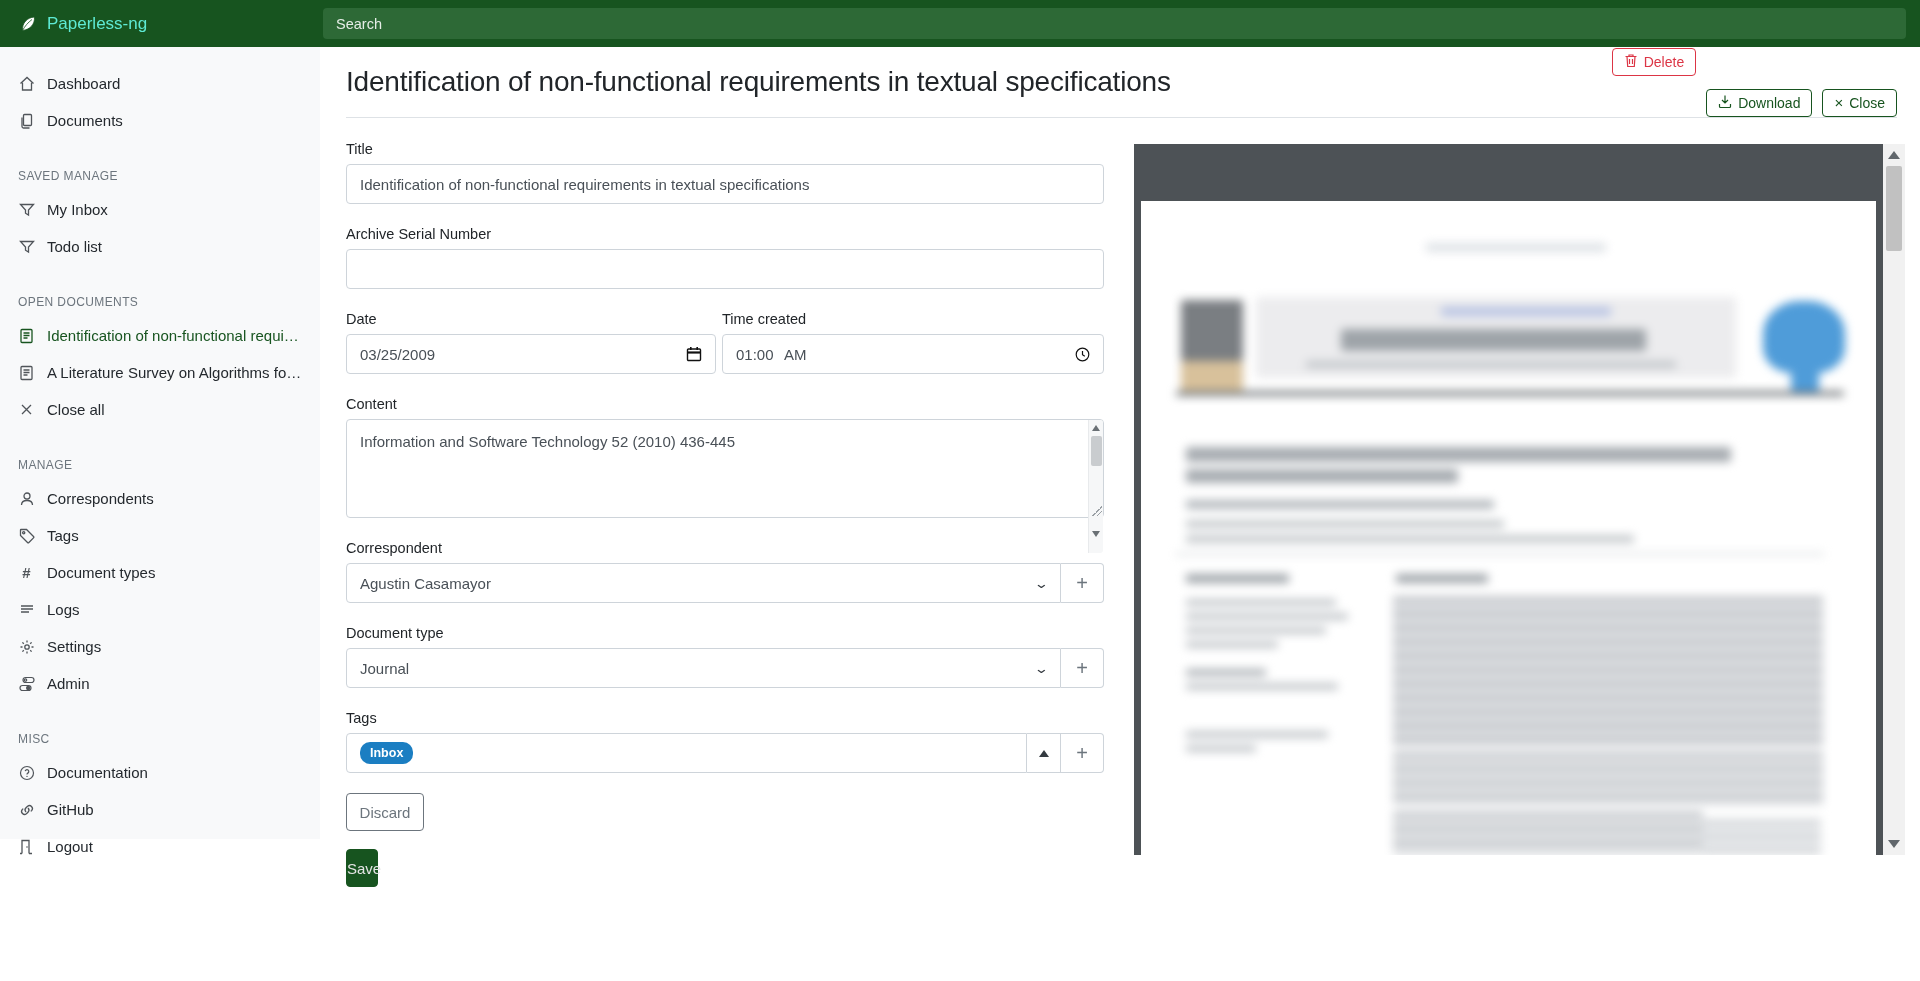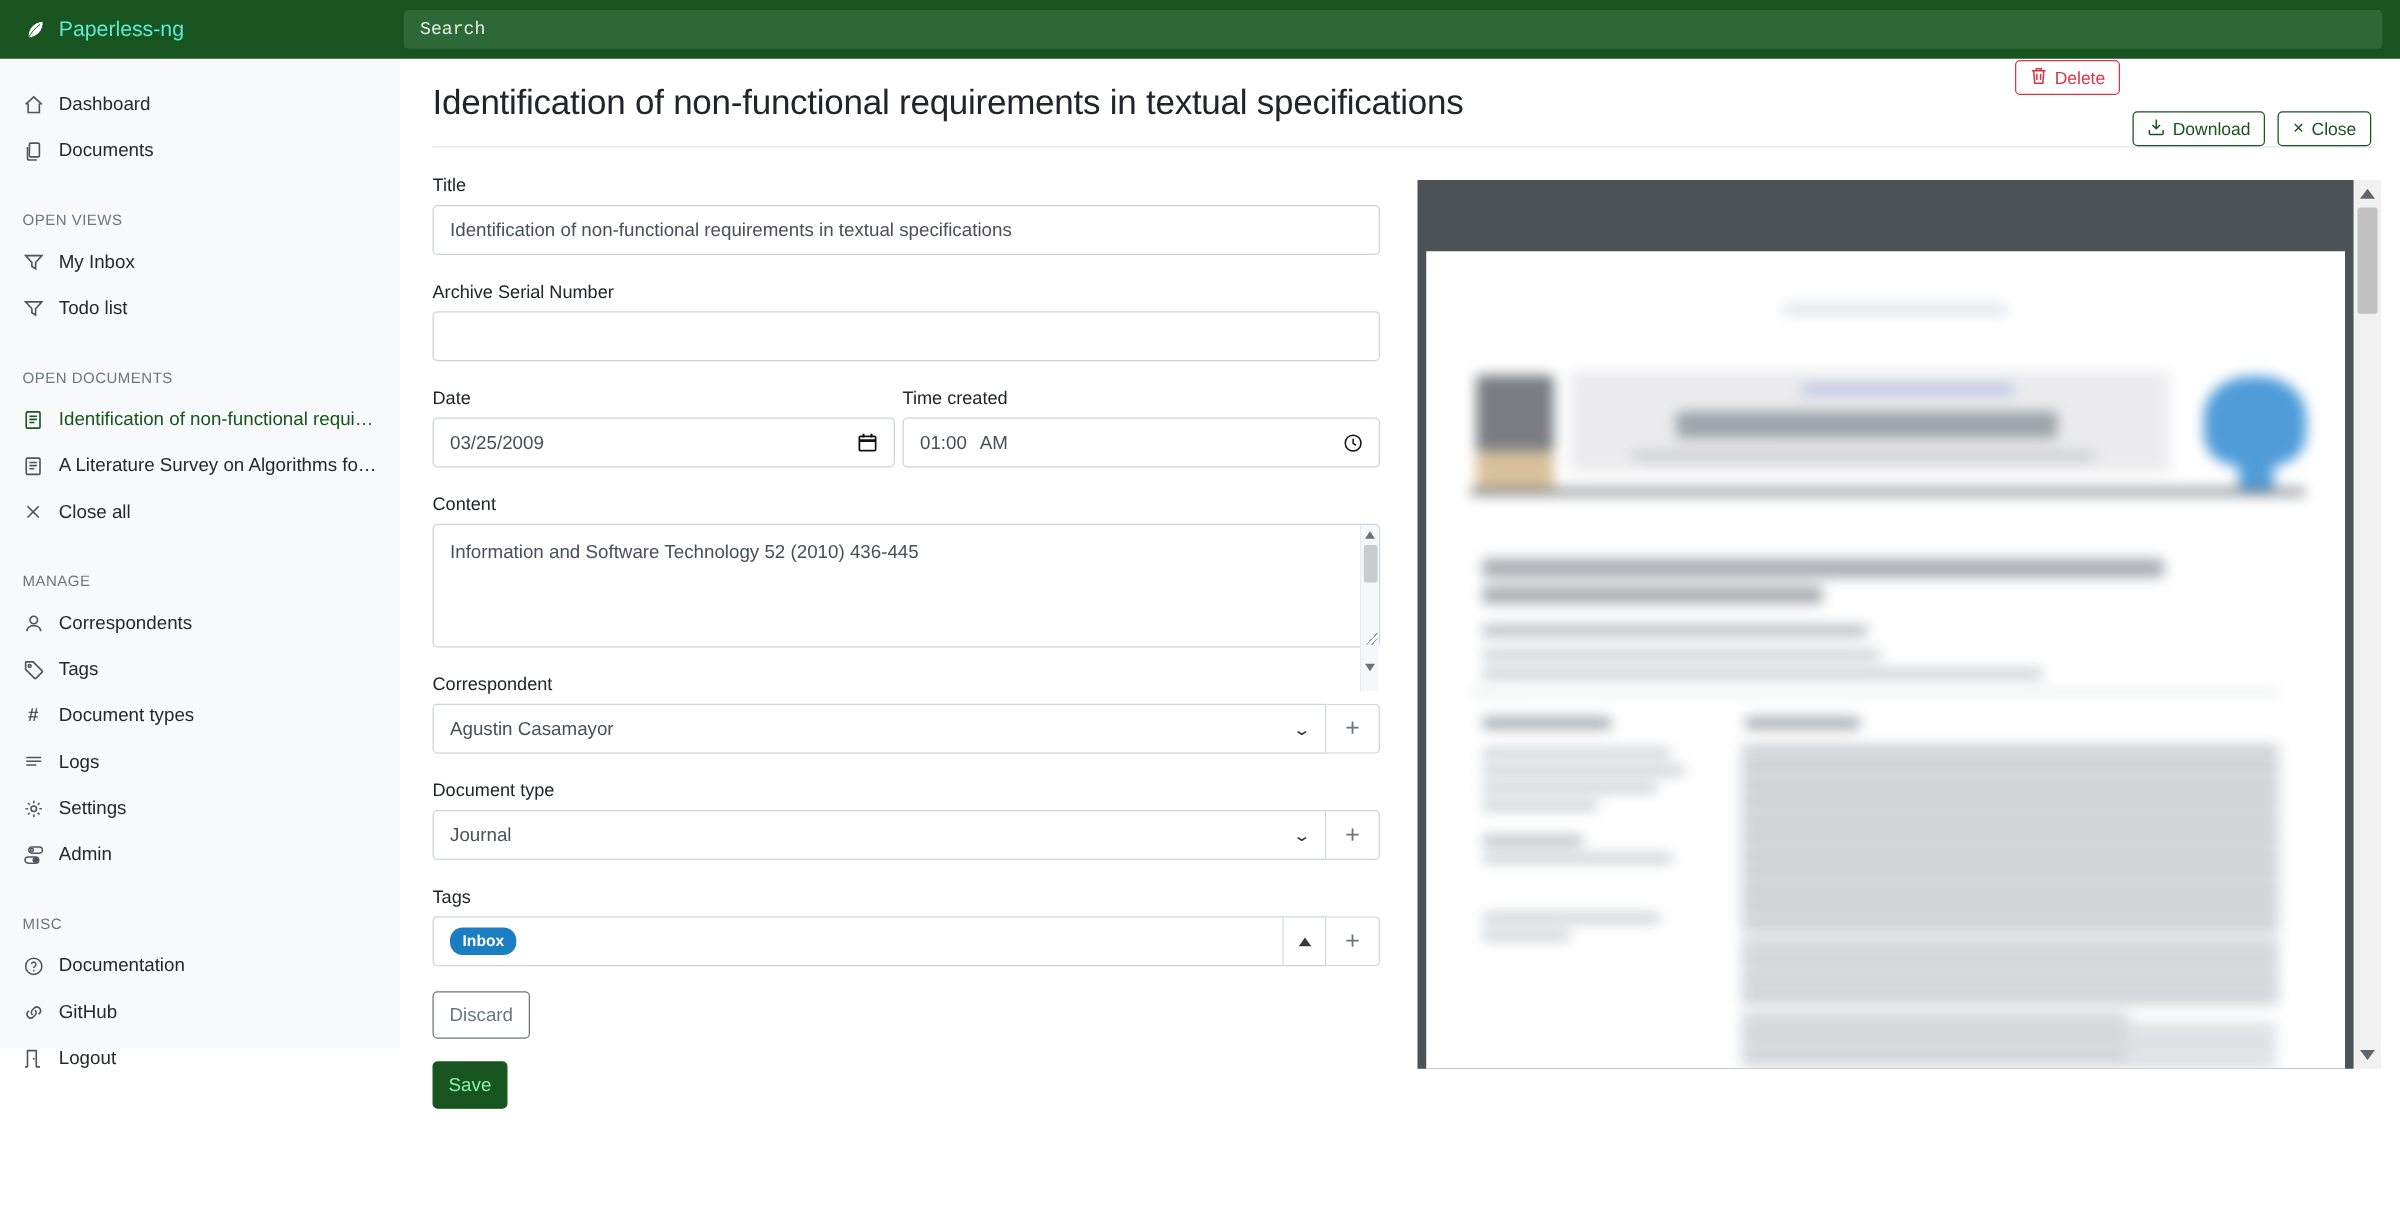--- a/index.html
+++ b/index.html
@@ -4,21 +4,21 @@
 <style>
   * { margin:0; padding:0; box-sizing:border-box; }
   html,body { width:1920px; height:981px; background:#fff; font-family:"Liberation Sans",sans-serif; }
   #app { position:relative; width:1920px; height:981px; overflow:hidden; background:#fff; }
 
   
   .navbar { position:absolute; left:0; top:0; width:1920px; height:47px; background:var(--navbar,#17541f); z-index:30; }
   .brand { position:absolute; left:18px; top:0; height:47px; display:flex; align-items:center; gap:9px; color:#5eead4; font-size:17px; }
   .brand svg { display:block; }
   .search-input { position:absolute; left:323px; top:8px; width:1583px; height:31px; background:var(--search-bg,#2d6936);
-    border:none; border-radius:4px; color:rgba(255,255,255,.92); font-size:14.5px; padding:0 13px; font-family:Liberation Mono, monospace; outline:none; }
+    border:none; border-radius:4px; color:rgba(255,255,255,.92); font-size:14.5px; padding:0 13px; font-family:Liberation Sans, sans-serif; outline:none; }
   .search-input::placeholder { color:rgba(255,255,255,.88); }
 
   
   .sidebar { position:absolute; left:0; top:47px; width:320px; height:792px; background:#f8f9fa; padding-top:18px; }
   .nav-item { display:flex; align-items:center; gap:12px; height:37px; padding:0 18px; color:#24292e; font-size:15px; text-decoration:none; cursor:pointer; }
   .nav-item .ico { width:17px; height:17px; color:#50555a; flex:0 0 17px; display:flex; align-items:center; justify-content:center; }
   .nav-item.green { color:var(--accent,#17541f); }
   .nav-item.green .ico { color:var(--accent,#17541f); }
   .nav-item span.lbl { white-space:nowrap; overflow:hidden; text-overflow:ellipsis; max-width:255px; }
   .nav-header { padding:0 18px; margin-top:30px; margin-bottom:8px; font-size:12px; letter-spacing:.4px; color:#6c757d; }
@@ -57,21 +57,21 @@
   .input-group { display:flex; }
   .input-group .control { flex:1; border-radius:4px 0 0 4px; }
   .chev { margin-left:auto; color:#343a40; font-size:13px; transform:scaleX(1.4); }
   .addon-btn { width:43px; height:40px; border:1px solid #ced4da; border-left:none; background:#fff; color:#6c757d; font-size:20px; display:flex; align-items:center; justify-content:center; cursor:pointer; }
   .addon-btn.last { border-radius:0 4px 4px 0; }
   .caret-solid { width:0; height:0; border-left:5px solid transparent; border-right:5px solid transparent; border-bottom:7px solid #343a40; }
   .tag-pill { display:inline-block; padding:4px 10px; border-radius:10px; color:#fff; font-size:12.5px; font-weight:bold; }
 
   .form-buttons { margin-top:20px; display:flex; gap:18px;flex-direction:column; }
   .btn-discard { width:78px; height:38px; border:1px solid #6c757d; border-radius:4px; background:#fff; color:#6c757d; font-size:15px; font-family:inherit; cursor:pointer; }
-  .btn-save { width:60px; height:38px; border:1px solid var(--accent,#17541f); border-radius:4px; background:var(--accent,#17541f); color:#86efac; font-size:15px; font-family:inherit; cursor:pointer; }
+  .btn-save { width:32px; height:38px; border:1px solid var(--accent,#17541f); border-radius:4px; background:var(--accent,#17541f); color:#e5e5e5; font-size:15px; font-family:inherit; cursor:pointer; }
 
   
   .preview-pane { position:absolute; left:1134px; top:144px; width:749px; height:711px; background:var(--preview-bg,#4d5256); overflow:hidden; }
   .pdf-page { position:absolute; left:7px; top:57px; width:735px; height:654px; background:#fff; }
   .pdf-blur { position:absolute; inset:0; filter:blur(5px); }
   .bl { position:absolute; border-radius:2px; }
   .preview-scrollbar { position:absolute; left:1883px; top:144px; width:22px; height:711px; background:#f1f1f1; }
   .sb-arr-up, .sb-arr-dn { position:absolute; left:5px; width:0; height:0; border-left:6px solid transparent; border-right:6px solid transparent; }
   .sb-arr-up { top:7px; border-bottom:8px solid #60666b; }
   .sb-arr-dn { bottom:7px; border-top:8px solid #60666b; }
@@ -106,21 +106,21 @@
     <div class="nav-item">
       <span class="ico">
           <svg width="16" height="16" viewBox="0 0 16 16" fill="none" stroke="currentColor" stroke-width="1.3">
             <rect x="4.5" y="1.5" width="8" height="11" rx="1"></rect>
             <path d="M3 4.5 v9 a1.5 1.5 0 0 0 1.5 1.5 h6"></path>
           </svg>
         </span>
       <span class="lbl">Documents</span>
     </div>
 
-    <div class="nav-header">OPEN VIEWS</div>
+    <div class="nav-header">SAVED MANAGE</div>
     <div class="nav-item">
       <span class="ico">
           <svg width="16" height="16" viewBox="0 0 16 16" fill="none" stroke="currentColor" stroke-width="1.3">
             <path d="M1.5 2.5 h13 l-5 5.5 v5 l-3 -1.8 v-3.2 z"></path>
           </svg>
         </span>
       <span class="lbl">My Inbox</span>
     </div>
     <div class="nav-item">
       <span class="ico">

